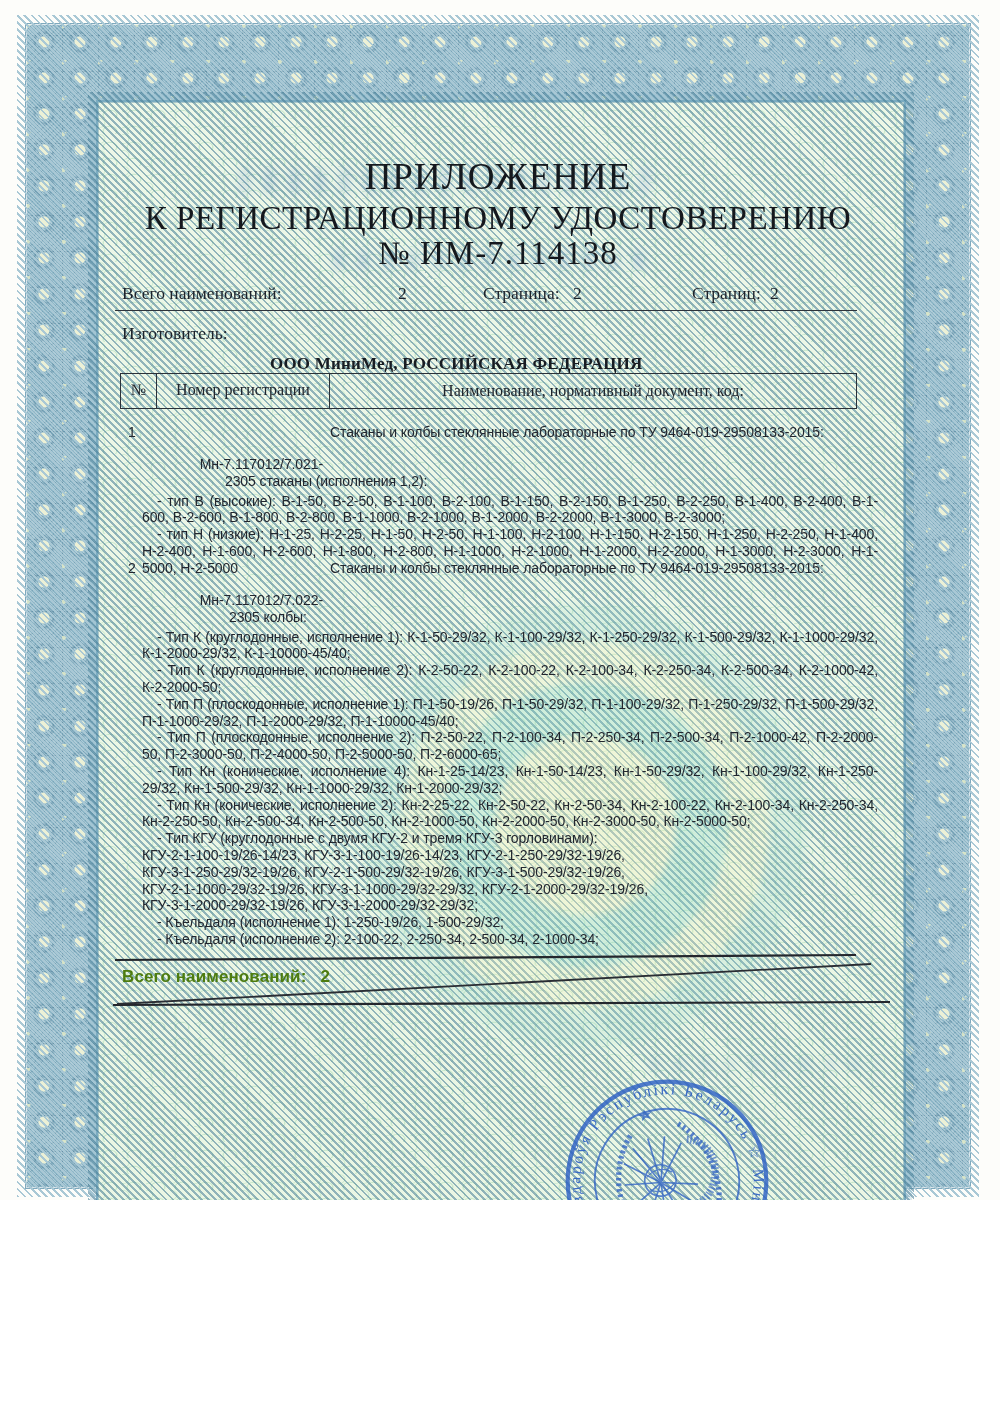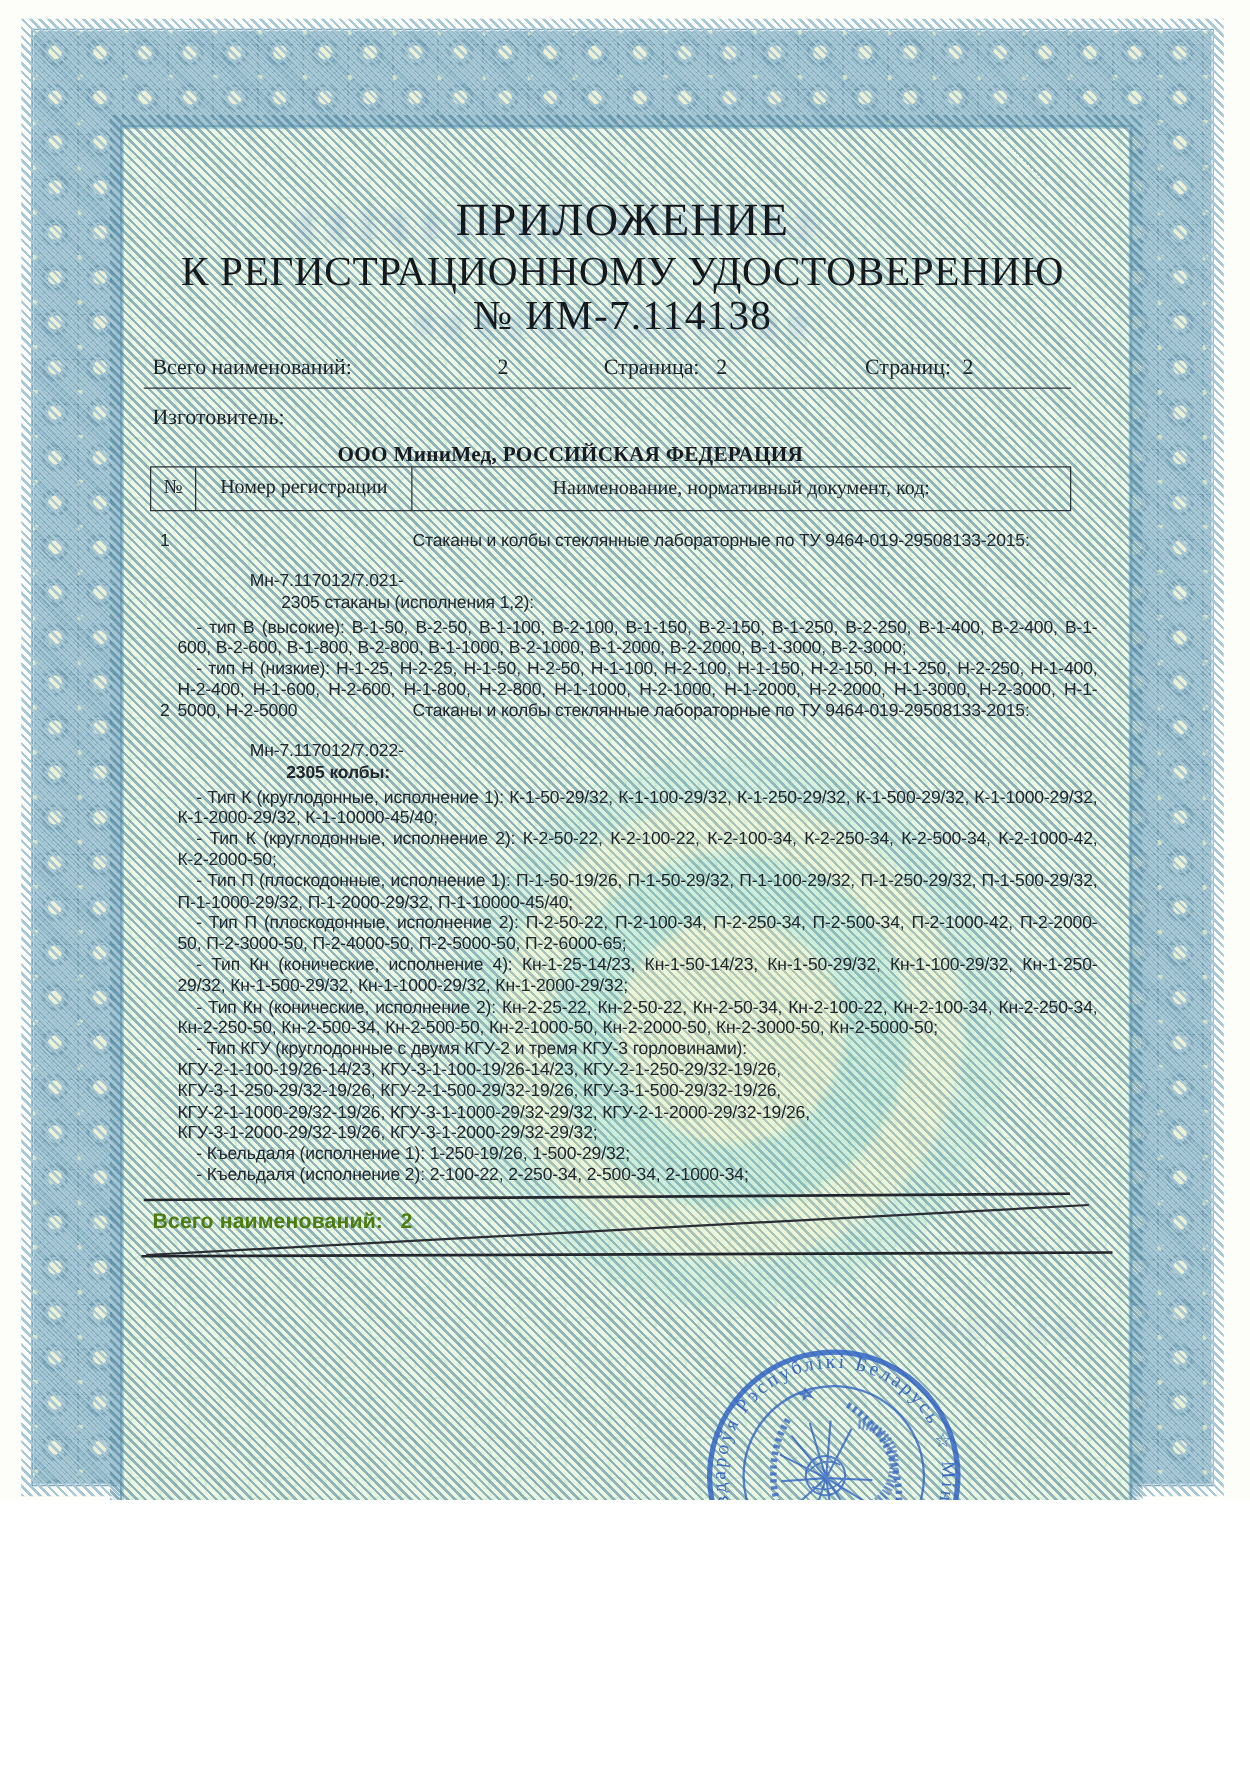--- a/index.html
+++ b/index.html
@@ -64,21 +64,21 @@
   .thead .c2{width:172px;text-align:center;border-right:1.2px solid #2b3138;line-height:31px;height:100%;}
   .thead .c3{flex:1;text-align:center;}
 
   .trow{left:122px;width:756px;font-family:"Liberation Sans",sans-serif;font-size:14px;
     line-height:16.8px;color:#22262e;letter-spacing:-.1px;}
   .row1{top:424px;} .row2{top:560px;}
   .rhead{display:flex;}
   .rnum{width:35px;padding-left:6px;box-sizing:border-box;}
   .rreg{width:170px;text-align:right;padding-right:4px;box-sizing:border-box;margin-top:32px;}
   .rname{flex:1;padding-left:3px;}
-  .rsub1{margin-left:103px;} .rsub2{margin-left:107px;font-weight:bold;}
+  .rsub1{margin-left:103px;} .rsub2{margin-left:107px;}
   .items{margin-top:3px;}
   .item{margin:0;padding-left:20px;text-indent:15px;text-align:justify;white-space:pre-line;}
 
   .totals-svg{left:113px;top:948px;z-index:3;}
   .total-line{left:122px;top:967px;font-family:"Liberation Sans",sans-serif;font-weight:bold;
     font-size:17px;color:#4d7c0f;letter-spacing:.1px;}
   .total-line .tv{margin-left:14px;}
 
   .post{left:120px;top:1286px;font-size:20.5px;color:#20242b;}
   .print-note{left:643px;top:1303px;width:260px;font-family:"Liberation Sans",sans-serif;

